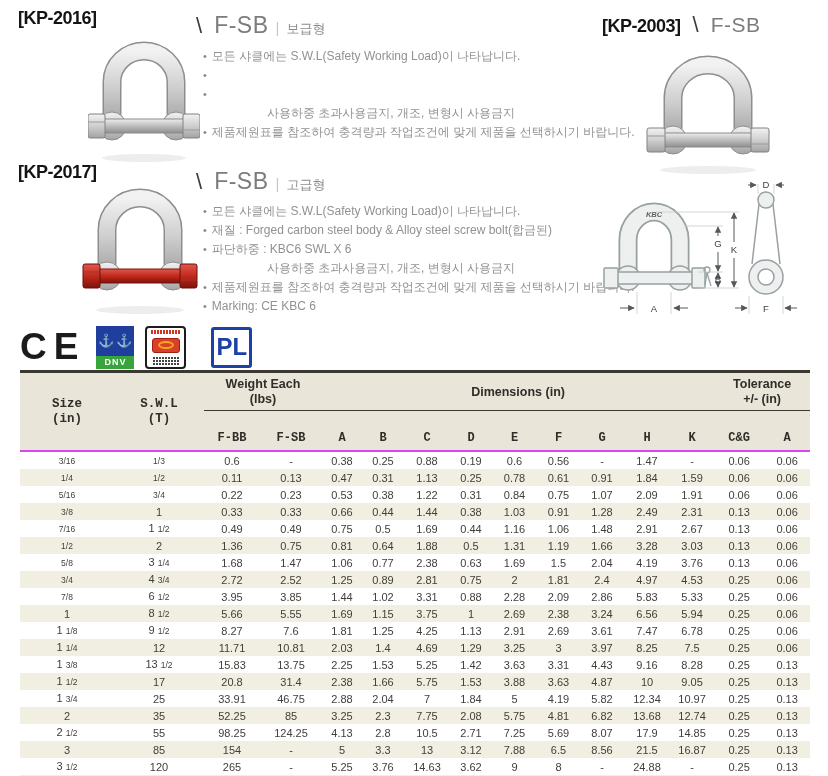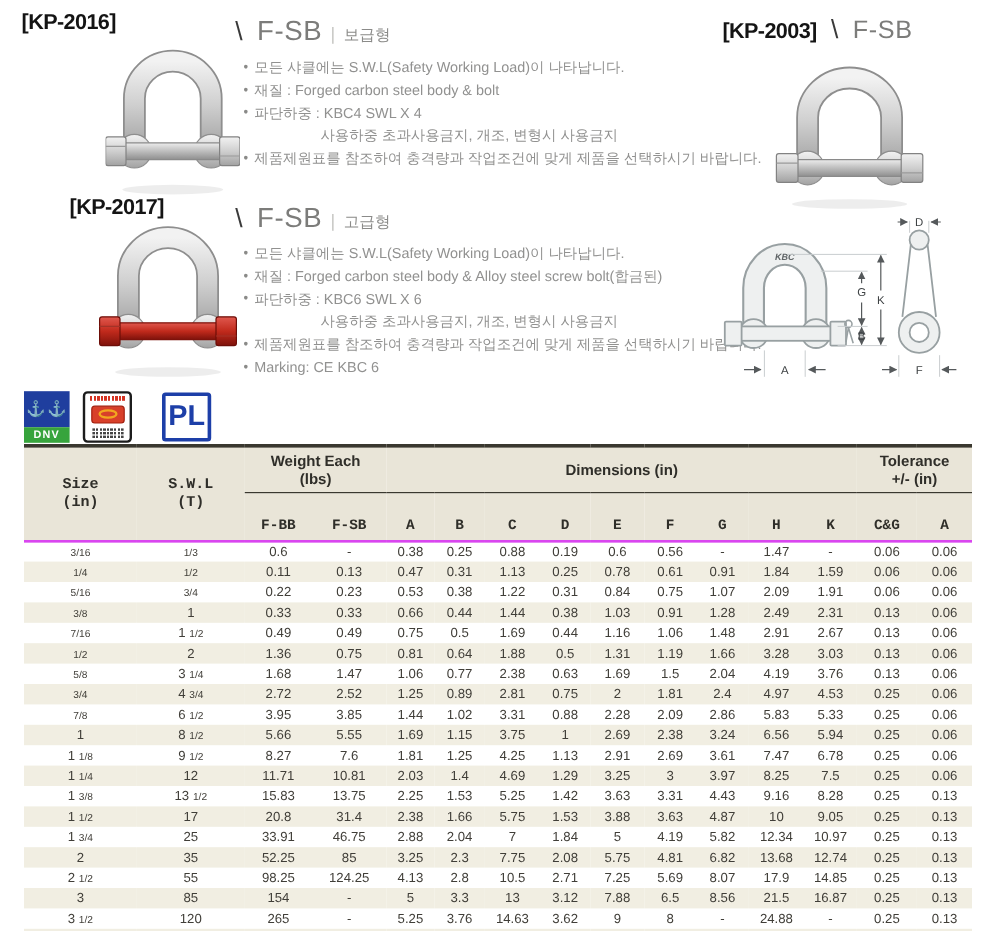--- a/index.html
+++ b/index.html
@@ -92,25 +92,23 @@
     <span class="divider">|</span>
     <span class="grade">보급형</span>
   </div>
   <div class="abs bullets" style="left:203px; top:47px;">
       <div class="bline">
         <span class="dot">•</span>
         <span>모든 샤클에는 S.W.L(Safety Working Load)이 나타납니다.</span>
       </div>
       <div class="bline">
         <span class="dot">•</span>
-        <span>재질 : Forged carbon steel body &amp; bolt</span>
-      </div>
-      <div class="bline">
-        <span class="dot">•</span>
-        <span>파단하중 : KBC4 SWL X 4</span>
+      </div>
+      <div class="bline">
+        <span class="dot">•</span>
       </div>
       <div class="bline indent">
         <span>사용하중 초과사용금지, 개조, 변형시 사용금지</span>
       </div>
       <div class="bline">
         <span class="dot">•</span>
         <span>제품제원표를 참조하여 충격량과 작업조건에 맞게 제품을 선택하시기 바랍니다.</span>
       </div>
     </div>
 
@@ -128,21 +126,21 @@
     <path d="M28,98 L28,58 A35,33 0 0 1 98,58 L98,98" fill="none" stroke="url(#gv)" stroke-width="16"></path>
     <circle cx="28" cy="100" r="14" fill="url(#gv)" stroke="#8e8e8e"></circle>
     <circle cx="98" cy="100" r="14" fill="url(#gv)" stroke="#8e8e8e"></circle>
     <rect x="14" y="93" width="98" height="14" rx="2" fill="url(#gh)" stroke="#8a8a8a"></rect>
     <rect x="2" y="88" width="18" height="24" rx="2" fill="url(#gv)" stroke="#828282"></rect>
     <rect x="106" y="88" width="18" height="24" rx="2" fill="url(#gv)" stroke="#828282"></rect>
     <line x1="2" y1="96" x2="20" y2="96" stroke="#9a9a9a"></line>
     <line x1="106" y1="104" x2="124" y2="104" stroke="#9a9a9a"></line>
   </svg>
 
-  <div class="abs code-label" style="left:18px; top:162px;margin-left:40px;">[KP-2017]</div>
+  <div class="abs code-label" style="left:18px; top:162px;">[KP-2017]</div>
 
   <svg class="abs" style="left:82px; top:170px;" width="116" height="146" viewBox="0 0 116 146">
     <defs>
       <linearGradient id="rv" x1="0" y1="0" x2="0" y2="1">
         <stop offset="0" stop-color="#e0584e"></stop>
           <stop offset="0.5" stop-color="#c12a1c"></stop>
           <stop offset="1" stop-color="#7e120b"></stop>
       </linearGradient>
     </defs>
     <ellipse cx="58" cy="140" rx="44" ry="4" fill="rgba(0,0,0,0.07)"></ellipse>
@@ -242,20 +240,21 @@
     <text x="170" y="12" font-size="9.5" fill="#3e4244" text-anchor="middle">D</text>
 
     <line x1="153" y1="120" x2="153" y2="138" stroke="#c7cbcd" stroke-width="0.8"></line>
     <line x1="187" y1="120" x2="187" y2="138" stroke="#c7cbcd" stroke-width="0.8"></line>
     <line x1="139" y1="132" x2="151" y2="132" stroke="#55595b" stroke-width="1" marker-end="url(#ar)"></line>
     <line x1="201" y1="132" x2="189" y2="132" stroke="#55595b" stroke-width="1" marker-end="url(#ar)"></line>
     <text x="170" y="136" font-size="9.5" fill="#3e4244" text-anchor="middle">F</text>
   </svg>
 
   <div class="abs logos" style="left:20px; top:324px;">
+    <div class="ce-mark">CE</div>
     <div class="dnv">
       <div class="dnv-top">
           <span>⚓</span>
           <span>⚓</span>
         </div>
       <div class="dnv-bottom">DNV</div>
     </div>
     <div class="qbadge">
       <div class="q-toptext"></div>
       <div class="q-seal">

